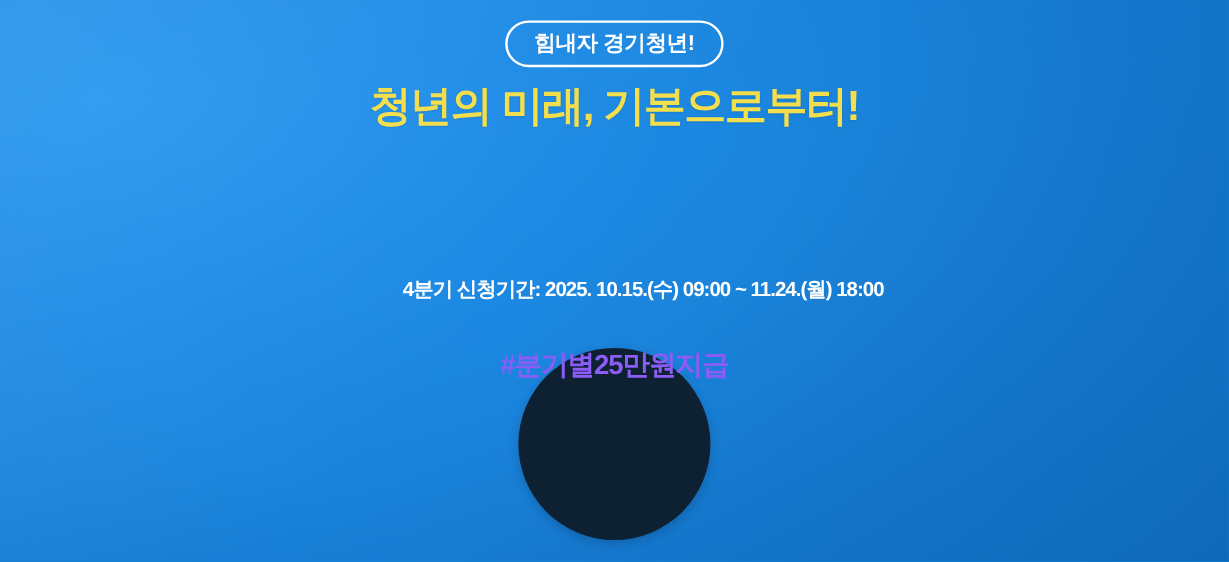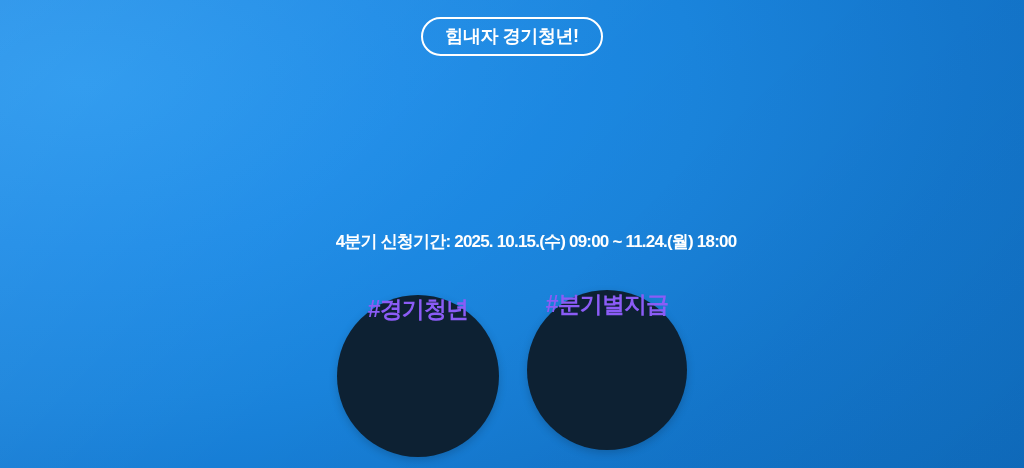--- a/index.html
+++ b/index.html
@@ -146,32 +146,31 @@
 </head>
 <body>
 
 <div class="banner">
   <div class="content">
 
     <div class="badge-row">
       <span class="badge">힘내자 경기청년!</span>
     </div>
 
+    <div class="subtitle">청년의 미래, 기본으로부터!</div>
 
 
     <div class="period">4분기 신청기간: 2025. 10.15.(수) 09:00 ~ 11.24.(월) 18:00</div>
 
     <div class="circles">
 
-      <div class="circle c1">
-        <span class="line">#경기청년</span>
-      </div>
 
 
       <div class="circle c3">
         <span class="line">#분기별</span>
+        <span class="line">25만원</span>
         <span class="line">지급</span>
       </div>
 
     </div>
 
   </div>
 </div>
 
 </body></html>

